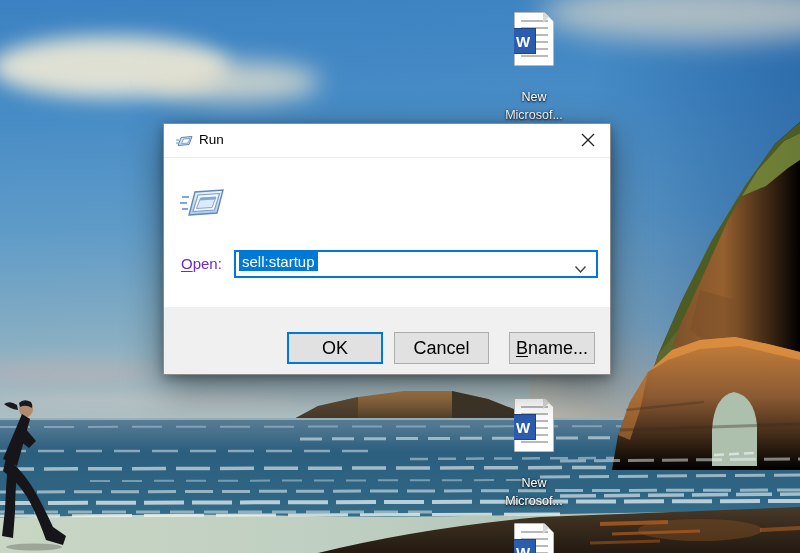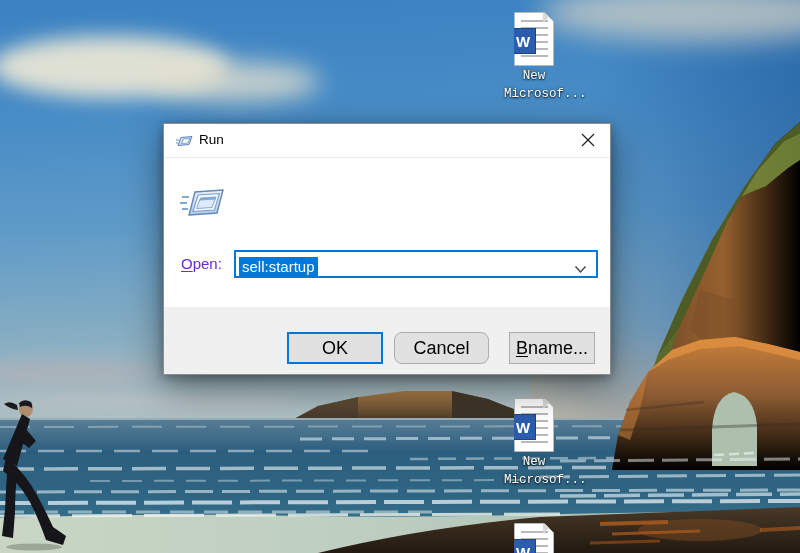--- a/index.html
+++ b/index.html
@@ -25,45 +25,45 @@
   .word-page{position:relative;width:40px;height:54px;margin:0 auto;background:#fff;
     border:1px solid #b9b9b9;border-radius:1px;
     clip-path:polygon(0 0,30px 0,40px 10px,40px 54px,0 54px);box-sizing:border-box;}
   .fold{position:absolute;top:0;right:0;width:0;height:0;
     border-left:10px solid #d9d9d9;border-top:10px solid rgba(0,0,0,0);transform:rotate(90deg);}
   .doclines{position:absolute;left:6px;right:5px;top:7px;bottom:7px;
     background:repeating-linear-gradient(to bottom,#b9b9b9 0 1.6px,#fff 1.6px 7px);}
   .wbox{position:absolute;left:-5px;top:15px;width:26px;height:26px;background:#2b5cad;
     border:1px solid #1c4585;color:#fff;font-weight:bold;font-size:15px;line-height:26px;
     text-align:center;box-sizing:border-box;}
-  .icon-label{margin-top:1px;font-size:12.5px;line-height:18px;color:#fff;
-    text-shadow:0 1px 2px rgba(0,0,0,.85),0 0 3px rgba(0,0,0,.5);font-family:Liberation Mono, monospace;}
+  .icon-label{margin-top:22px;font-size:12.5px;line-height:18px;color:#fff;
+    text-shadow:0 1px 2px rgba(0,0,0,.85),0 0 3px rgba(0,0,0,.5);}
   
   .dialog{position:absolute;left:163px;top:123px;width:448px;height:252px;z-index:4;
     background:#fff;border:1px solid #8c8c8c;box-sizing:border-box;
     box-shadow:0 12px 36px rgba(0,0,0,.45),0 3px 10px rgba(0,0,0,.3);}
   .titlebar{position:relative;height:33px;background:#fff;border-bottom:1px solid #ededed;}
   .title-icon{position:absolute;left:12px;top:9px;}
   .title-text{position:absolute;left:35px;top:8px;font-size:13.5px;color:#000;}
   .close-btn{position:absolute;right:0;top:0;width:45px;height:32px;border:0;background:transparent;
     display:flex;align-items:center;justify-content:center;cursor:default;padding:0;}
   .dlg-body{position:relative;height:151px;background:#fff;}
   .big-icon{position:absolute;left:16px;top:22px;}
   .desc{position:absolute;left:84px;top:16px;font-size:15px;line-height:22px;color:#1a1a1a;}
   .open-label{position:absolute;left:17px;top:97px;font-size:15px;color:#6d28d9;}
   .ak{text-decoration:underline;text-underline-offset:2px;}
   .combo{position:absolute;left:70px;top:92px;width:364px;height:28px;background:#fff;
-    border:2px solid #0078d7;box-sizing:border-box;display:flex;align-items:flex-end;}
+    border:2px solid #0078d7;box-sizing:border-box;display:flex;align-items:flex-start;}
   .combo-value{margin-left:3px;font-size:15px;padding:1px 3px;}
   .combo-arrow{position:absolute;right:9px;top:8px;}
   .footer{position:absolute;left:0;right:0;bottom:0;height:67px;background:#f0f0f0;}
   .btn{position:absolute;top:25px;height:32px;background:#e1e1e1;border:1px solid #adadad;
     font-family:inherit;font-size:18px;color:#000;box-sizing:border-box;padding:0;cursor:default;}
   .btn-ok{left:123px;width:96px;border:2px solid #0078d7;}
-  .btn-cancel{left:230px;width:95px;border-radius:8px;}
+  .btn-cancel{left:230px;width:95px;}
   .btn-browse{left:345px;width:86px;}
 </style>
 </head>
 <body>
 
 <div id="screen">
 
   <div class="skyR"></div>
   <div class="warmHaze"></div>
   <div class="cloud c1"></div>

